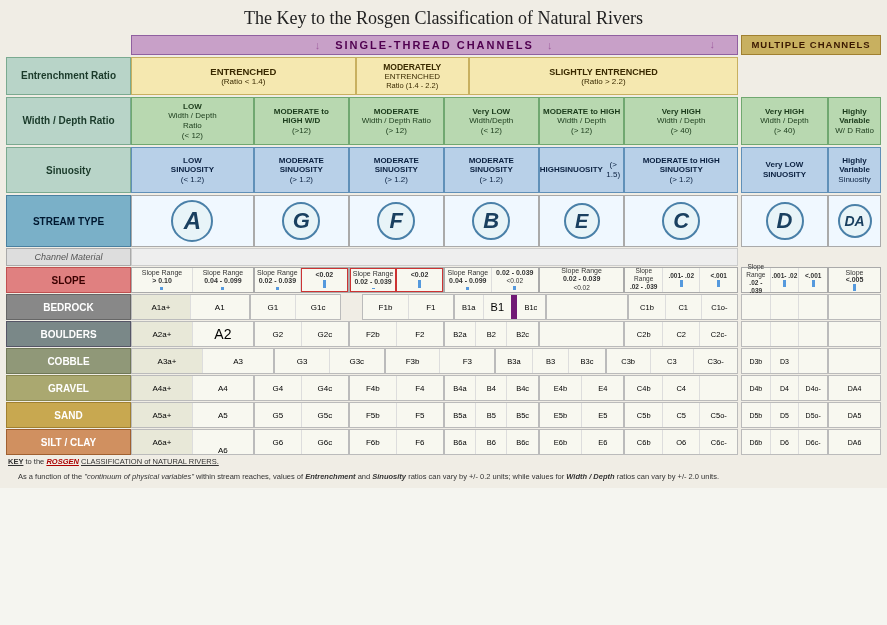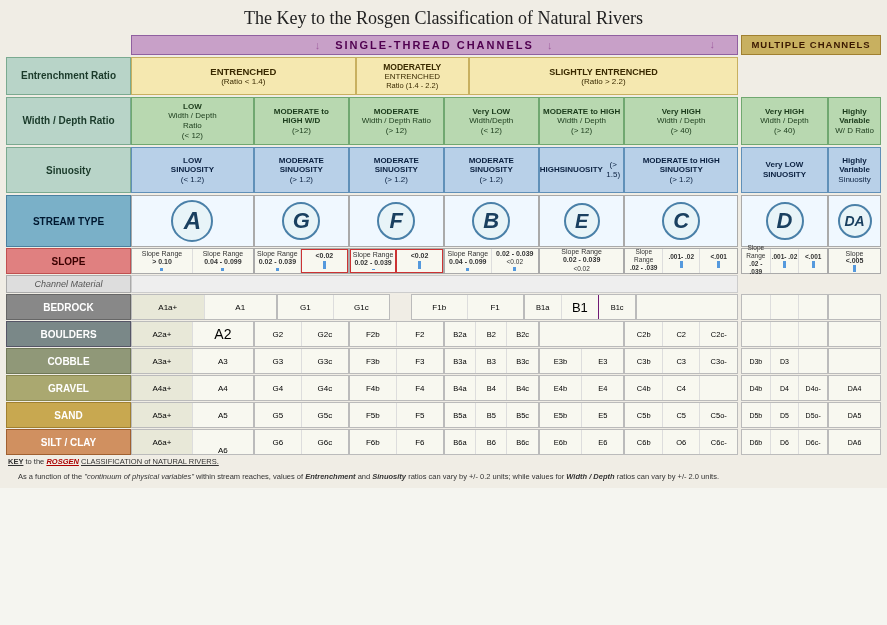--- a/index.html
+++ b/index.html
@@ -194,20 +194,29 @@
     <div style="width:140px; flex-shrink:0; display:flex;">
       <div style="flex:1; border:1px solid #aaa; display:flex; flex-direction:column; align-items:center; justify-content:center; background:#f0f8ff;">
         <div style="width:38px; height:38px; border:2px solid #4a80a8; border-radius:50%; display:flex; align-items:center; justify-content:center; font-size:22px; font-style:italic; color:#1a4060; font-weight:bold; background:#e8f4f8;">D</div>
       </div>
       <div style="flex:0.6; border:1px solid #aaa; display:flex; flex-direction:column; align-items:center; justify-content:center; background:#f0f8ff;">
         <div style="width:34px; height:34px; border:2px solid #4a80a8; border-radius:50%; display:flex; align-items:center; justify-content:center; font-size:14px; font-style:italic; color:#1a4060; font-weight:bold; background:#e8f4f8;">DA</div>
       </div>
     </div>
   </div>
 
+  <div style="display:flex; margin-bottom:1px; height:18px;">
+    <div style="width:125px; flex-shrink:0; background:#ddd; border:1px solid #aaa; font-size:9px; font-style:italic; color:#555; display:flex; align-items:center; justify-content:center;">Channel Material</div>
+    <div style="flex:1; background:#eee; border:1px solid #ccc; display:flex; align-items:center; padding-left:4px;">
+      
+    </div>
+    <div style="width:3px;"></div>
+    <div style="width:140px; flex-shrink:0;"></div>
+  </div>
+
   <div style="display:flex; margin-bottom:1px; height:26px;">
     <div style="width:125px; flex-shrink:0; background:#e08080; border:1px solid #c05050; text-align:center; font-size:10px; font-weight:bold; color:#3a0000; display:flex; align-items:center; justify-content:center;">SLOPE</div>
 
     <div style="flex:0.65; display:flex; border:1px solid #aaa; background:#f8f8f0;">
       <div style="flex:1; display:flex; flex-direction:column; align-items:center; justify-content:center; border-right:1px solid #ddd; font-size:7px; color:#333; text-align:center; line-height:1.2; padding:1px;">
         <div style="font-size:7px;">Slope Range</div>
         <div style="font-size:7px; font-weight:bold;">&gt; 0.10</div>
         <div style="width:3px; height:8px; background:#5599dd; margin:1px auto;"></div>
       </div>
       <div style="flex:1; display:flex; flex-direction:column; align-items:center; justify-content:center; font-size:7px; color:#333; text-align:center; line-height:1.2; padding:1px;">
@@ -297,55 +306,51 @@
         </div>
       </div>
       <div style="flex:0.6; border:1px solid #aaa; background:#f8f8f0; display:flex; flex-direction:column; align-items:center; justify-content:center; font-size:7px; color:#333; text-align:center;">
         <div>Slope</div>
         <div style="font-weight:bold;">&lt;.005</div>
         <div style="width:3px; height:7px; background:#5599dd; margin:1px auto;"></div>
       </div>
     </div>
   </div>
 
-  <div style="display:flex; margin-bottom:1px; height:18px;">
-    <div style="width:125px; flex-shrink:0; background:#ddd; border:1px solid #aaa; font-size:9px; font-style:italic; color:#555; display:flex; align-items:center; justify-content:center;">Channel Material</div>
-    <div style="flex:1; background:#eee; border:1px solid #ccc; display:flex; align-items:center; padding-left:4px;">
-      
-    </div>
-    <div style="width:3px;"></div>
-    <div style="width:140px; flex-shrink:0;"></div>
-  </div>
-
   <div style="display:flex; margin-bottom:1px; height:26px;">
     <div style="width:125px; flex-shrink:0; background:#888888; border:1px solid #666; text-align:center; font-size:10px; font-weight:bold; color:#fff; display:flex; align-items:center; justify-content:center;">BEDROCK</div>
 
     <div style="flex:0.65; display:flex; border:1px solid #bbb; background:#f8f8f0;">
       <div style="flex:1; display:flex; align-items:center; justify-content:center; font-size:8px; border-right:1px solid #ddd; background:#e8e8d8;">A1a+</div>
       <div style="flex:1; display:flex; align-items:center; justify-content:center; font-size:8px;">A1</div>
     </div>
 
     <div style="flex:0.5; display:flex; border:1px solid #bbb; background:#f8f8f0;">
       <div style="flex:1; display:flex; align-items:center; justify-content:center; font-size:8px; border-right:1px solid #ddd;">G1</div>
       <div style="flex:1; display:flex; align-items:center; justify-content:center; font-size:8px;">G1c</div>
     </div>
 
     <div style="flex:0.5; display:flex; border:1px solid #bbb; background:#f8f8f0;margin-left:21px;">
       <div style="flex:1; display:flex; align-items:center; justify-content:center; font-size:8px; border-right:1px solid #ddd;">F1b</div>
       <div style="flex:1; display:flex; align-items:center; justify-content:center; font-size:8px;">F1</div>
     </div>
 
     <div style="flex:0.5; display:flex; border:1px solid #bbb; background:#f8f8f0;">
       <div style="flex:1; display:flex; align-items:center; justify-content:center; font-size:7.5px; border-right:1px solid #ddd;">B1a</div>
-      <div style="flex:1; display:flex; align-items:center; justify-content:center; font-size:13px; border-right:1px solid #701a75;">B1</div>
+      <div style="flex:1; display:flex; align-items:center; justify-content:center; font-size:11px; border-right:6px solid #701a75;">B1</div>
       <div style="flex:1; display:flex; align-items:center; justify-content:center; font-size:7.5px;">B1c</div>
     </div>
 
     <div style="flex:0.45; display:flex; border:1px solid #bbb; background:#f8f8f0;"></div>
 
+    <div style="flex:0.6; display:flex; border:1px solid #bbb; background:#f8f8f0;">
+      <div style="flex:1; display:flex; align-items:center; justify-content:center; font-size:7.5px; border-right:1px solid #ddd;">C1b</div>
+      <div style="flex:1; display:flex; align-items:center; justify-content:center; font-size:7.5px; border-right:1px solid #ddd;">C1</div>
+      <div style="flex:1; display:flex; align-items:center; justify-content:center; font-size:7.5px;">C1o-</div>
+    </div>
     <div style="width:3px;"></div>
     <div style="width:140px; flex-shrink:0; display:flex;">
       <div style="flex:1; display:flex; border:1px solid #bbb; background:#f8f8f0;">
         <div style="flex:1; display:flex; align-items:center; justify-content:center; font-size:7px; border-right:1px solid #ddd;"></div>
         <div style="flex:1; display:flex; align-items:center; justify-content:center; font-size:7px; border-right:1px solid #ddd;"></div>
         <div style="flex:1; display:flex; align-items:center; justify-content:center; font-size:7px;"></div>
       </div>
       <div style="flex:0.6; border:1px solid #bbb; background:#f8f8f0; display:flex; align-items:center; justify-content:center; font-size:7px;"></div>
     </div>
   </div>
@@ -397,24 +402,20 @@
       <div style="flex:1; display:flex; align-items:center; justify-content:center; font-size:8px;">G3c</div>
     </div>
     <div style="flex:0.5; display:flex; border:1px solid #bbb; background:#f8f8f0;">
       <div style="flex:1; display:flex; align-items:center; justify-content:center; font-size:8px; border-right:1px solid #ddd;">F3b</div>
       <div style="flex:1; display:flex; align-items:center; justify-content:center; font-size:8px;">F3</div>
     </div>
     <div style="flex:0.5; display:flex; border:1px solid #bbb; background:#f8f8f0;">
       <div style="flex:1; display:flex; align-items:center; justify-content:center; font-size:7.5px; border-right:1px solid #ddd;">B3a</div>
       <div style="flex:1; display:flex; align-items:center; justify-content:center; font-size:7.5px; border-right:1px solid #ddd;">B3</div>
       <div style="flex:1; display:flex; align-items:center; justify-content:center; font-size:7.5px;">B3c</div>
-    </div>
-    <div style="flex:0.45; display:flex; border:1px solid #bbb; background:#f8f8f0;">
-      <div style="flex:1; display:flex; align-items:center; justify-content:center; font-size:7.5px; border-right:1px solid #ddd;">E3b</div>
-      <div style="flex:1; display:flex; align-items:center; justify-content:center; font-size:7.5px;">E3</div>
     </div>
     <div style="flex:0.6; display:flex; border:1px solid #bbb; background:#f8f8f0;">
       <div style="flex:1; display:flex; align-items:center; justify-content:center; font-size:7.5px; border-right:1px solid #ddd;">C3b</div>
       <div style="flex:1; display:flex; align-items:center; justify-content:center; font-size:7.5px; border-right:1px solid #ddd;">C3</div>
       <div style="flex:1; display:flex; align-items:center; justify-content:center; font-size:7.5px;">C3o-</div>
     </div>
     <div style="width:3px;"></div>
     <div style="width:140px; flex-shrink:0; display:flex;">
       <div style="flex:1; display:flex; border:1px solid #bbb; background:#f8f8f0;">
         <div style="flex:1; display:flex; align-items:center; justify-content:center; font-size:7px; border-right:1px solid #ddd;">D3b</div>

